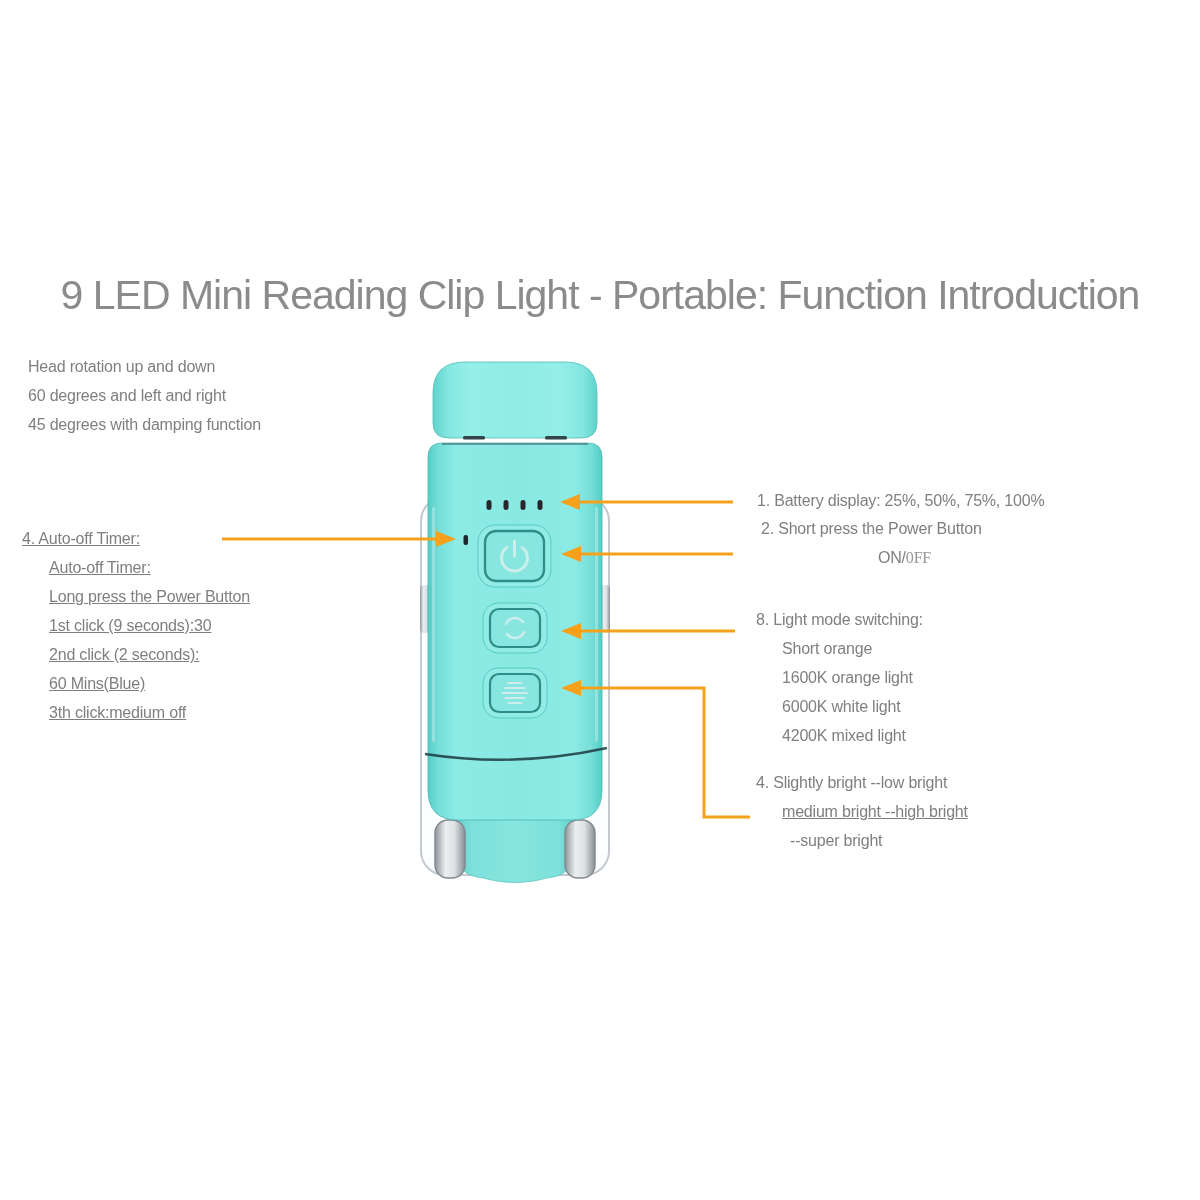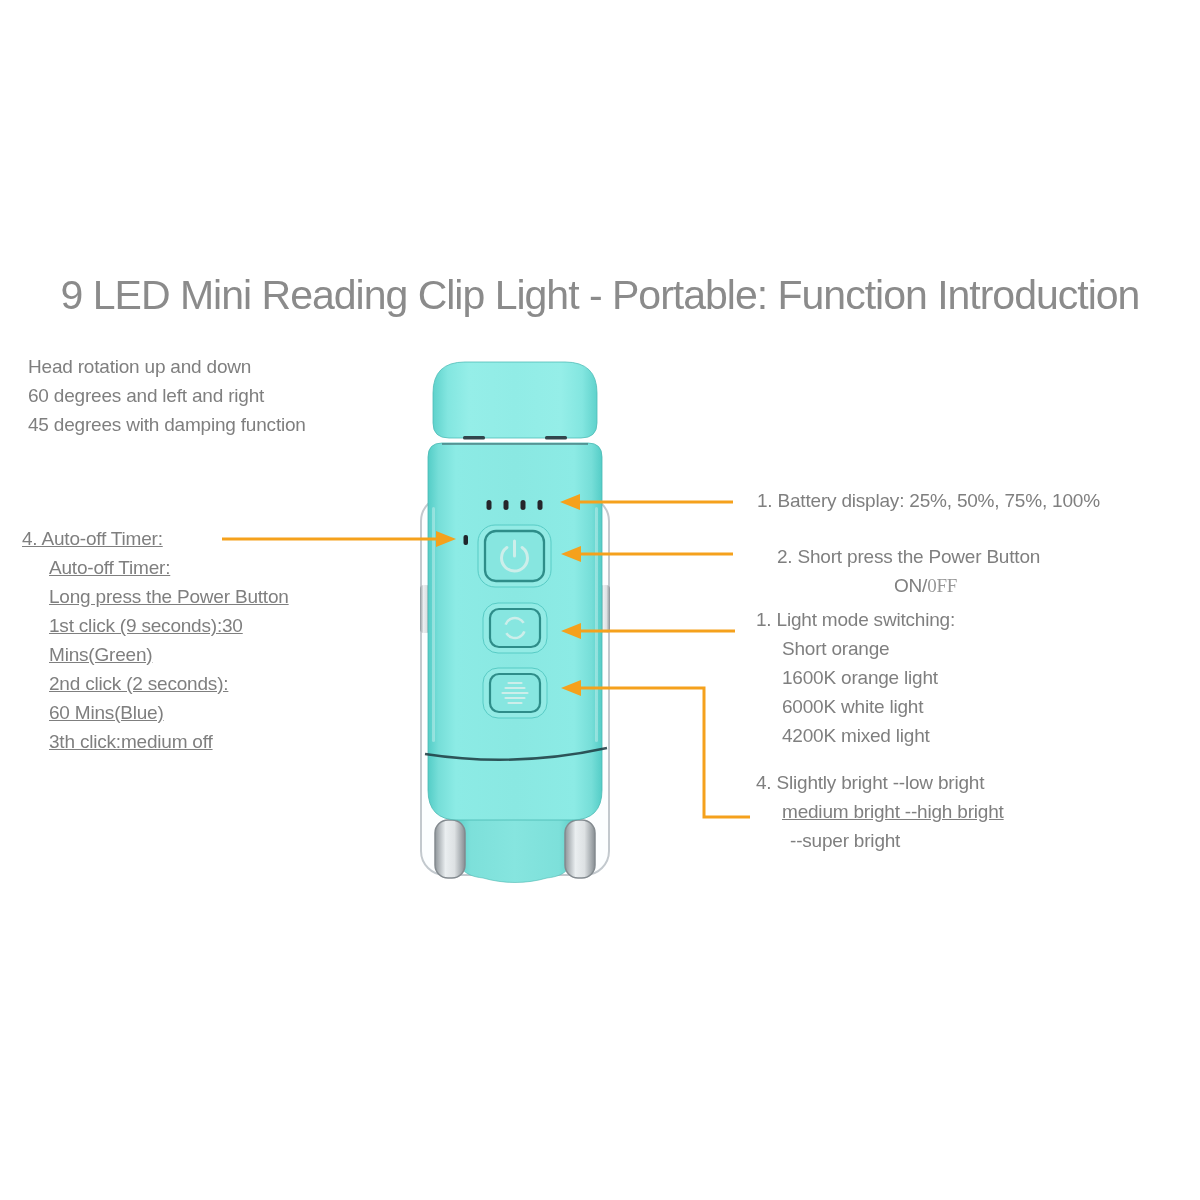--- a/index.html
+++ b/index.html
@@ -4,26 +4,26 @@
 <style>
   html,body{margin:0;padding:0;background:#ffffff;}
   .page{
     position:relative;width:1200px;height:1200px;background:#ffffff;overflow:hidden;
     font-family:"Liberation Sans",sans-serif;color:#7f7f7f;
   }
   .title{
     position:absolute;left:0;right:0;top:272px;margin:0;
     text-align:center;font-size:41px;font-weight:400;letter-spacing:-1px;color:#8b8b8b;
   }
-  .note{position:absolute;font-size:19px;line-height:29px;color:#7f7f7f;letter-spacing:-0.2px;white-space:nowrap;}
+  .note{position:absolute;font-size:16px;line-height:29px;color:#7f7f7f;letter-spacing:-0.2px;white-space:nowrap;}
   .head-note{left:28px;top:352px;}
   .timer-note{left:22px;top:524px;text-decoration:underline;}
   .timer-note .indent{padding-left:27px;}
   .battery-note{left:757px;top:486px;}
-  .power-note{left:761px;top:542px;margin-left:16px;}
+  .power-note{left:761px;top:514px;}
   .power-note .onoff{padding-left:117px;}
   .power-note .off{font-family:"Liberation Serif",serif;color:#979797;}
   .mode-note{left:756px;top:605px;}
   .mode-note .indent{padding-left:26px;}
   .bright-note{left:756px;top:768px;}
   .bright-note .indent{padding-left:26px;text-decoration:underline;}
   .bright-note .indent2{padding-left:34px;}
   .device{position:absolute;left:415px;top:357px;width:200px;height:530px;}
   .arrows{position:absolute;left:0;top:0;width:1200px;height:1200px;pointer-events:none;}
 </style>
@@ -38,39 +38,38 @@
     <div>Head rotation up and down</div>
     <div>60 degrees and left and right</div>
     <div>45 degrees with damping function</div>
   </div>
 
   <div class="note timer-note">
     <div>4. Auto-off Timer:</div>
     <div class="indent">Auto-off Timer:</div>
     <div class="indent">Long press the Power Button</div>
     <div class="indent">1st click (9 seconds):30</div>
-    <div class="indent">Mins(Green)</div>
     <div class="indent">2nd click (2 seconds):</div>
     <div class="indent">60 Mins(Blue)</div>
     <div class="indent">3th click:medium off</div>
   </div>
 
   <div class="note battery-note">
     <span>1. Battery display: 25%, 50%, 75%, 100%</span>
   </div>
 
   <div class="note power-note">
     <div>2. Short press the Power Button</div>
     <div class="onoff">
       <span class="on">ON/</span><span class="off">0FF</span>
     </div>
   </div>
 
   <div class="note mode-note">
-    <div>1. Light mode switching:</div>
+    <div>8. Light mode switching:</div>
     <div class="indent">Short orange</div>
     <div class="indent">1600K orange light</div>
     <div class="indent">6000K white light</div>
     <div class="indent">4200K mixed light</div>
   </div>
 
   <div class="note bright-note">
     <div>4. Slightly bright --low bright</div>
     <div class="indent">medium bright --high bright</div>
     <div class="indent2">--super bright</div>

